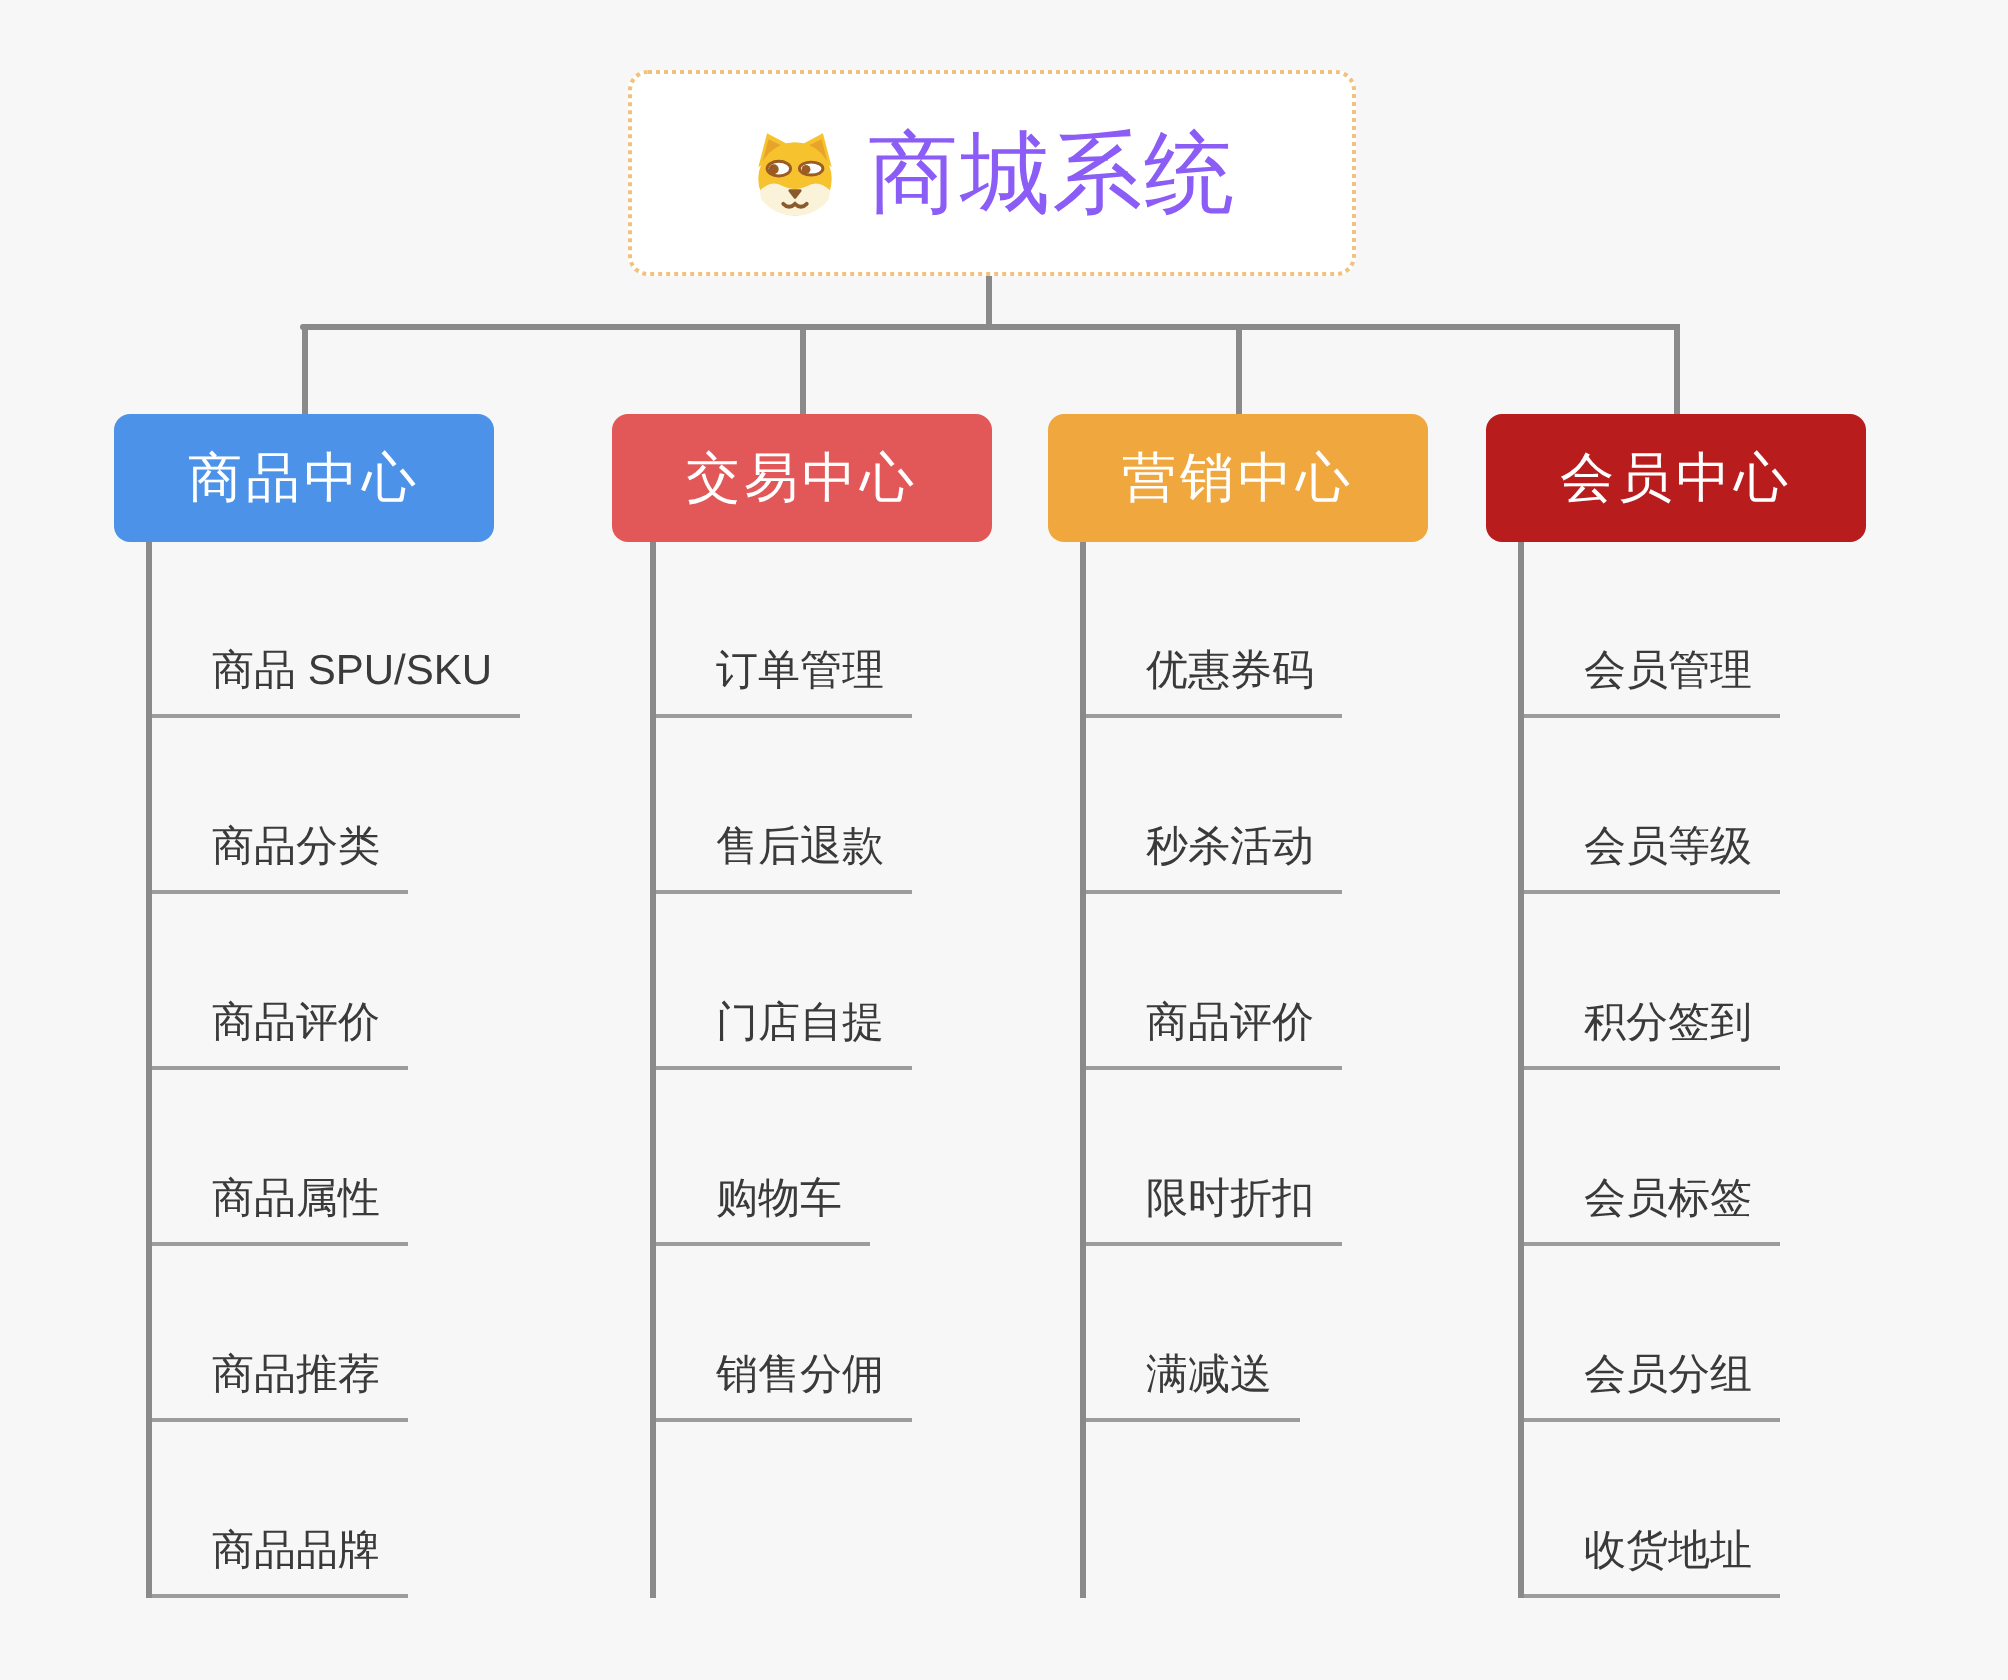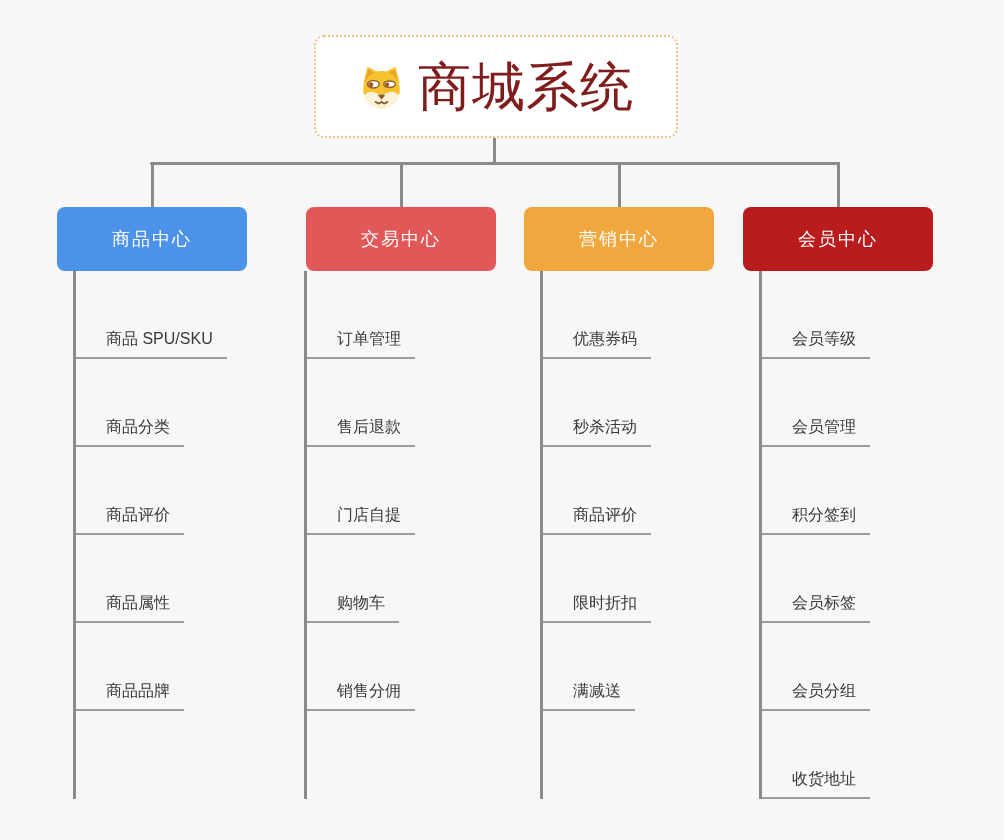--- a/index.html
+++ b/index.html
@@ -28,23 +28,23 @@
     background: #ffffff;
     border: 2px dotted #f0c27e;
     border-radius: 10px;
     display: flex;
     align-items: center;
     justify-content: center;
     gap: 13px;
     cursor: pointer;
   }
   .root-title {
-    font-size: 53px;
+    font-size: 45px;
     line-height: 1;
-    color: #7f1d1d;
+    color: #8b5cf6;
     letter-spacing: 1px;
     white-space: nowrap;
   }
   .dog-icon { width: 47px; height: 47px; flex: 0 0 auto; }
 
   
   .connector {
     position: absolute;
     background: #8a8a8a;
   }
@@ -52,21 +52,21 @@
   .bus   { left: 150px; top: 162px; width: 690px; height: 3px; border-radius: 2px; }
   .drop  { top: 162px; width: 3px; height: 45px; }
 
   
   .branch-node {
     position: absolute;
     top: 207px;
     width: 190px; height: 64px;
     border-radius: 8px;
     color: #ffffff;
-    font-size: 18px;
+    font-size: 27px;
     letter-spacing: 2px;
     display: flex;
     align-items: center;
     justify-content: center;
     cursor: pointer;
     white-space: nowrap;
   }
 
   
   .leaf-list {
@@ -77,21 +77,21 @@
   }
   .leaf-row {
     height: 88px;
     display: flex;
     align-items: flex-end;
   }
   .leaf-label {
     display: inline-block;
     padding: 0 14px 9px 30px;
     border-bottom: 2px solid #9c9c9c;
-    font-size: 16px;
+    font-size: 21px;
     line-height: 1.15;
     color: #3a3a3a;
     white-space: nowrap;
     cursor: pointer;
   }
 </style>
 </head>
 <body>
 
 <div class="canvas">
@@ -127,26 +127,29 @@
         <div class="leaf-row">
           <span class="leaf-label">商品分类</span>
         </div>
         <div class="leaf-row">
           <span class="leaf-label">商品评价</span>
         </div>
         <div class="leaf-row">
           <span class="leaf-label">商品属性</span>
         </div>
         <div class="leaf-row">
+          <span class="leaf-label">商品推荐</span>
+        </div>
+        <div class="leaf-row">
           <span class="leaf-label">商品品牌</span>
         </div>
       </div>
       <div class="connector drop" style="left: 399.5px;"></div>
       <div class="branch-node" style="left: 306px; background: rgb(226, 88, 88);">交易中心</div>
-      <div class="leaf-list" style="left: 304px;">
+      <div class="leaf-list" style="left: 325px;">
         <div class="leaf-row">
           <span class="leaf-label">订单管理</span>
         </div>
         <div class="leaf-row">
           <span class="leaf-label">售后退款</span>
         </div>
         <div class="leaf-row">
           <span class="leaf-label">门店自提</span>
         </div>
         <div class="leaf-row">
@@ -172,26 +175,26 @@
           <span class="leaf-label">限时折扣</span>
         </div>
         <div class="leaf-row">
           <span class="leaf-label">满减送</span>
         </div>
       </div>
       <div class="connector drop" style="left: 836.5px;"></div>
       <div class="branch-node" style="left: 743px; background: #b91c1c;">会员中心</div>
       <div class="leaf-list" style="left: 759px;">
         <div class="leaf-row">
+          <span class="leaf-label">会员管理</span>
+        </div>
+        <div class="leaf-row">
           <span class="leaf-label">会员等级</span>
         </div>
         <div class="leaf-row">
-          <span class="leaf-label">会员管理</span>
-        </div>
-        <div class="leaf-row">
           <span class="leaf-label">积分签到</span>
         </div>
         <div class="leaf-row">
           <span class="leaf-label">会员标签</span>
         </div>
         <div class="leaf-row">
           <span class="leaf-label">会员分组</span>
         </div>
         <div class="leaf-row">
           <span class="leaf-label">收货地址</span>

